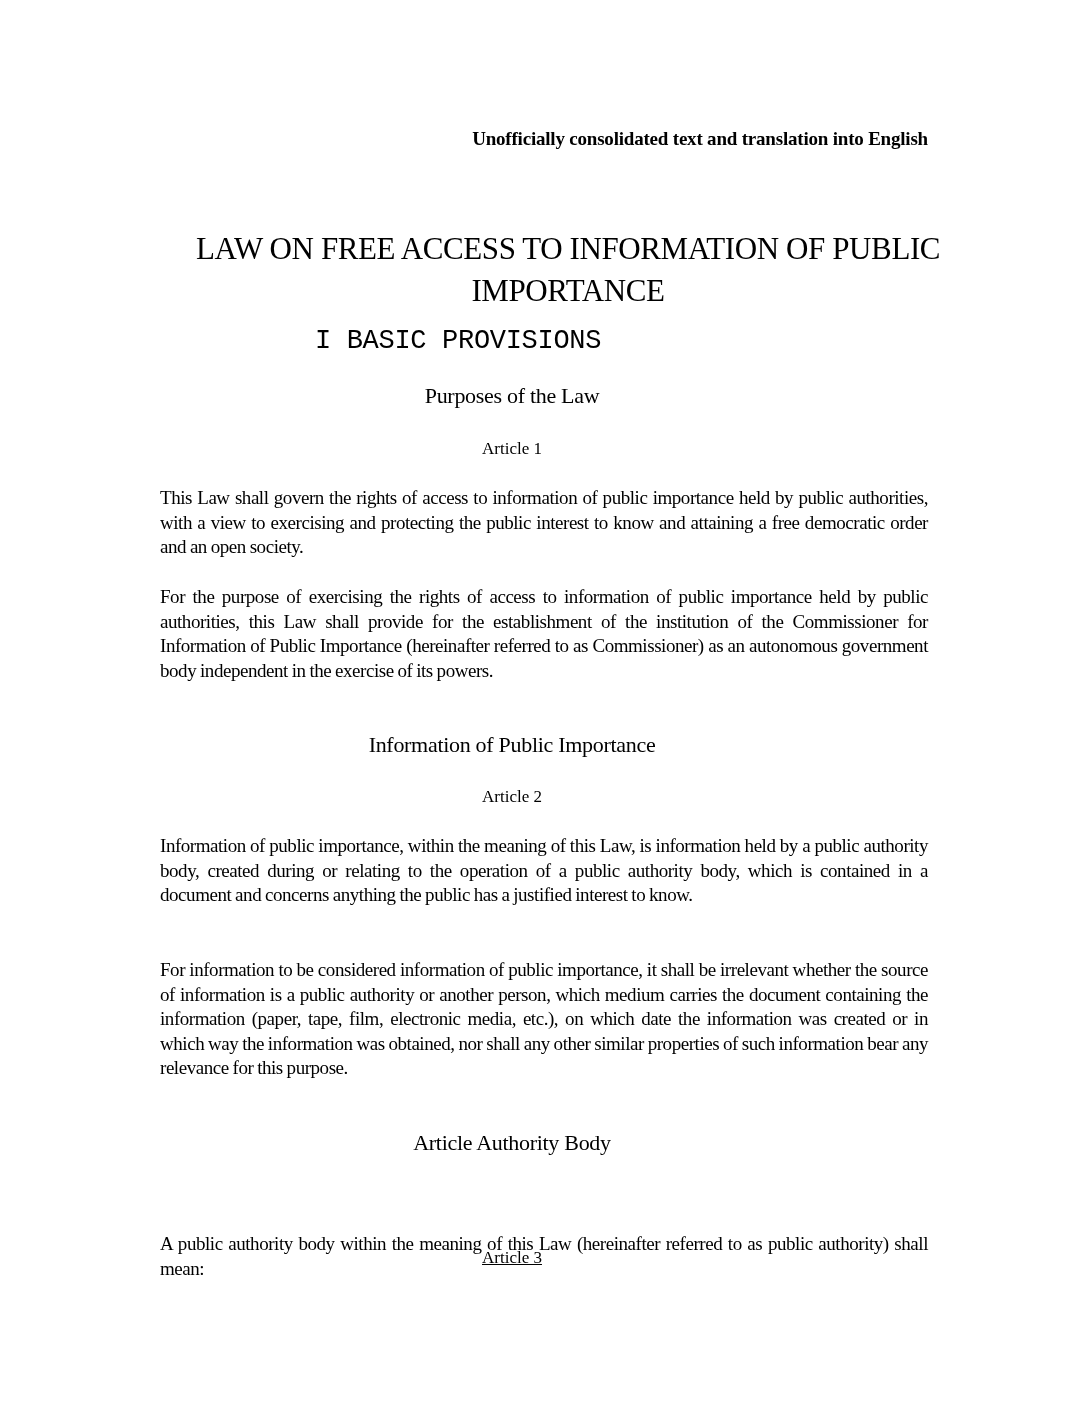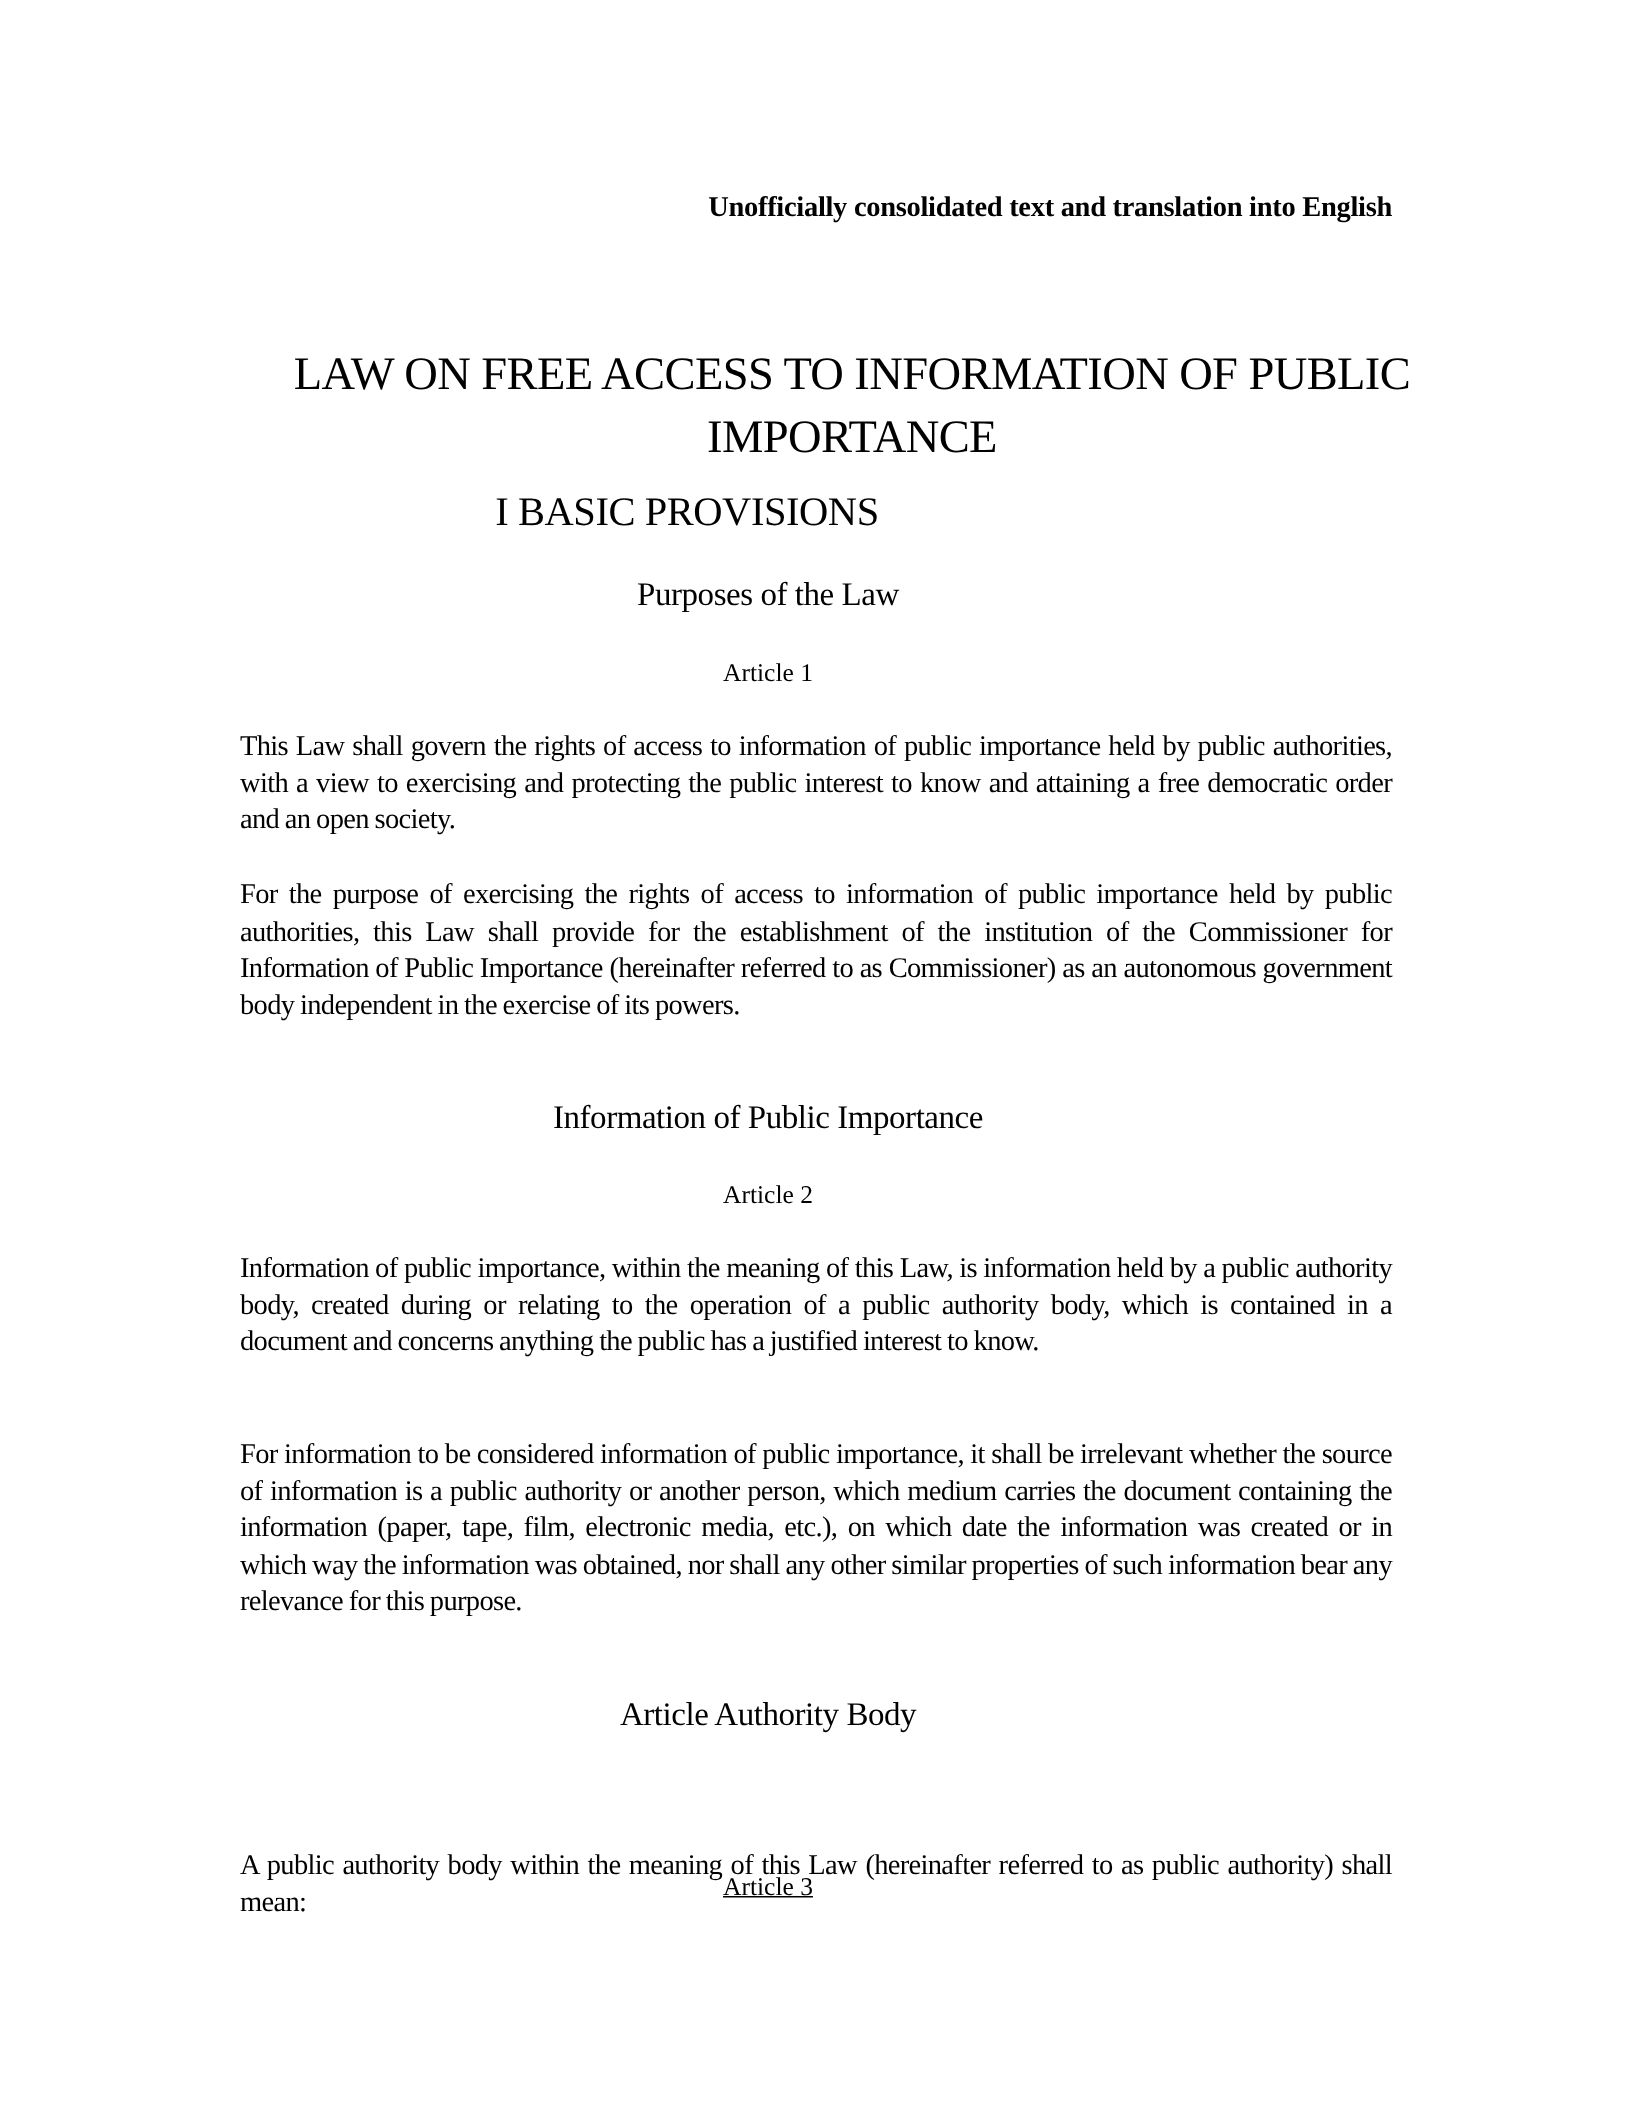--- a/index.html
+++ b/index.html
@@ -1,21 +1,21 @@
 <!DOCTYPE html>
 <html><head>
 <meta charset="utf-8">
 <style>
   html, body { margin: 0; padding: 0; background: #ffffff; }
   body { width: 1088px; height: 1408px; position: relative; overflow: hidden;
          font-family: "Liberation Serif", "DejaVu Serif", serif; color: #000; }
   .page { position: absolute; left: 0; top: 0; width: 1088px; height: 1408px; }
   .note { position: absolute; right: 160px; top: 128px; font-weight: bold; font-size: 19px; letter-spacing: -0.2px; text-align: right; }
   .title { position: absolute; left: 0; width: 1088px; top: 228px; text-align: center; font-size: 31px; line-height: 42px; letter-spacing: -0.4px; }
-  .chapter { position: absolute; left: 0; width: 916px; top: 326px; text-align: center; font-size: 27px; letter-spacing: -0.3px; }
+  .chapter { position: absolute; left: 0; width: 916px; top: 326px; text-align: center; font-size: 27px; letter-spacing: -0.3px; font-family: Liberation Mono, monospace; }
   .heading { position: absolute; left: 0; width: 1024px; text-align: center; font-size: 22px; letter-spacing: -0.3px; }
   .article { position: absolute; left: 0; width: 1024px; text-align: center; font-size: 17px; }
   .para { position: absolute; left: 160px; width: 768px; font-size: 19px; line-height: 24.5px; text-align: justify; letter-spacing: -0.45px; word-spacing: -0.5px; margin: 0; }
 </style>
 </head>
 <body>
 
 <div class="page">
   <div class="note">Unofficially consolidated text and translation into English</div>
 

